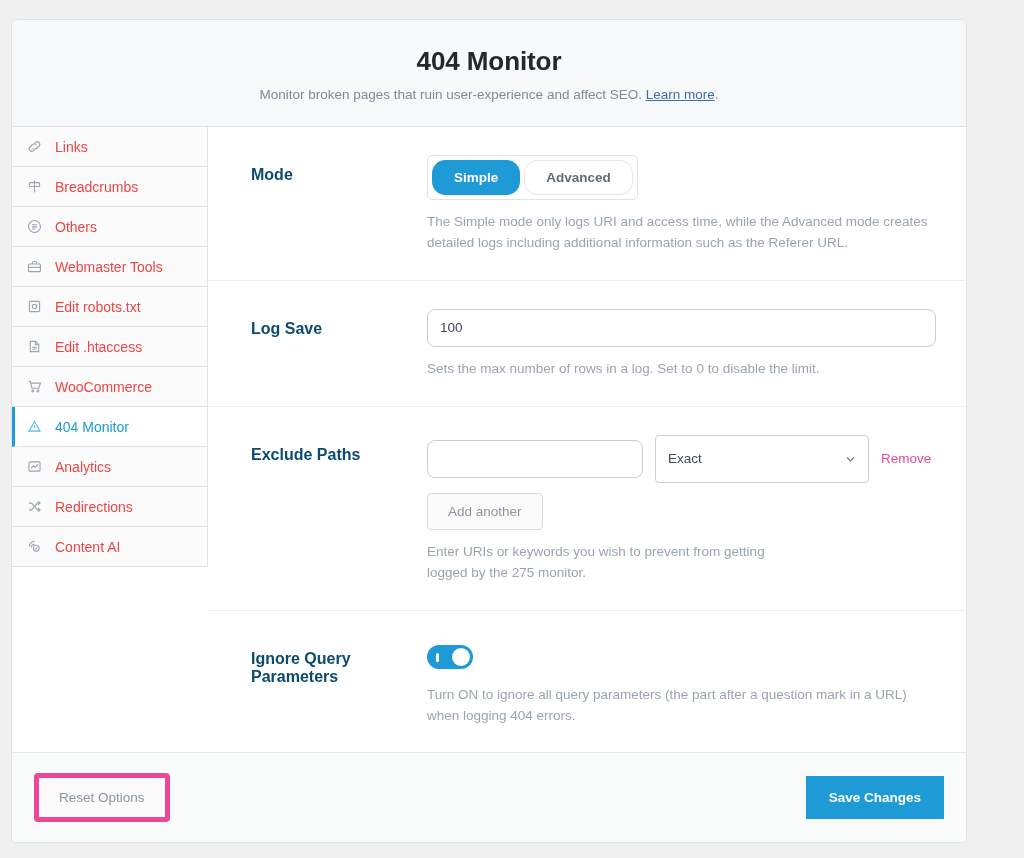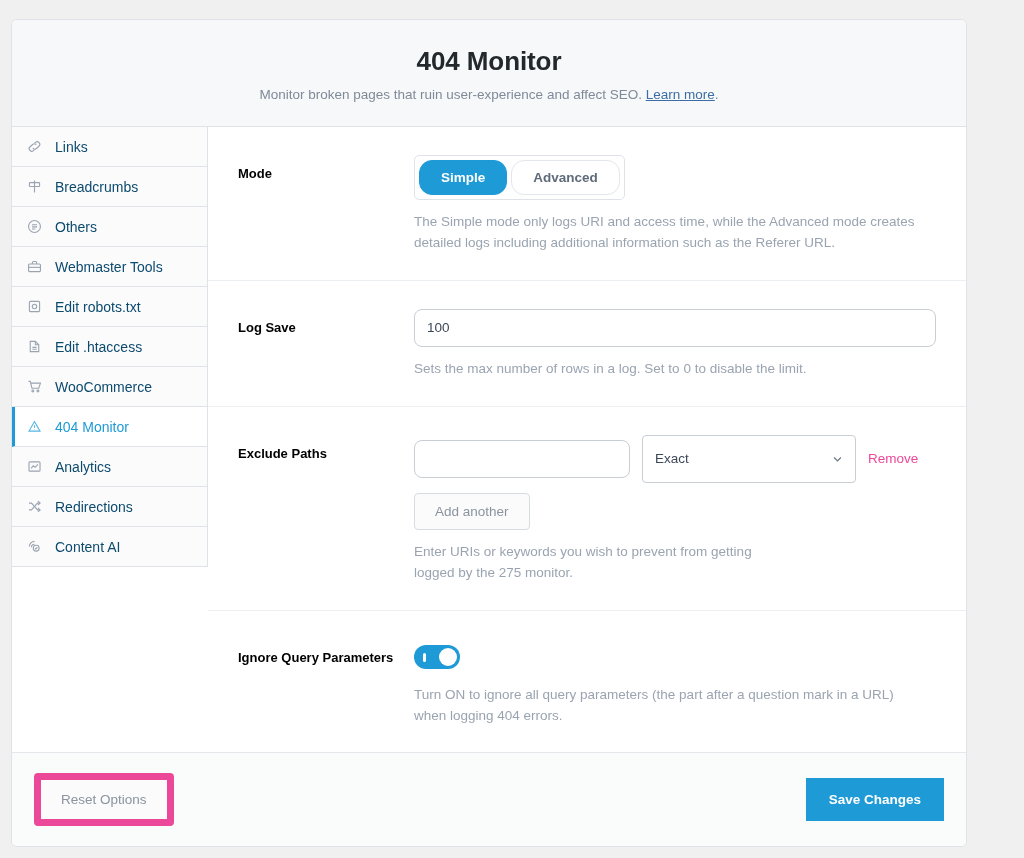--- a/index.html
+++ b/index.html
@@ -65,21 +65,21 @@
     display: flex;
     align-items: center;
     gap: 11px;
     height: 40px;
     padding: 0 10px 0 13px;
     border: 1px solid #dfe3e7;
     border-top: none;
     border-left: none;
     background: #fbfbfc;
     font-size: 14px;
-    color: #0c4a6e;
+    color: #ef4444;
     cursor: pointer;
     position: relative;
   }
   .nav-item:first-child { border-top: none; }
   .nav-item.active {
     background: #fff;
     color: #1e9ad6;
     border-left: 3px solid #1e9ad6;
     padding-left: 10px;
   }
@@ -101,24 +101,25 @@
   }
   .field-row {
     display: flex;
     align-items: flex-start;
     padding: 28px 30px 26px 30px;
     border-bottom: 1px solid #eceff1;
   }
   .field-row:last-of-type { border-bottom: none; }
   .field-label {
     flex: 0 0 176px;
-    font-size: 13px;
+    font-size: 16px;
     font-weight: 700;
-    color: #000000;
+    color: #0c4a6e;
     padding-top: 11px;
+    margin-left: 13px;
   }
   .field-control { flex: 1; max-width: 528px; }
   .help-text {
     margin-top: 12px;
     font-size: 13.5px;
     color: #9aa4b1;
     line-height: 1.55;
     max-width: 515px;
   }
 
@@ -242,21 +243,21 @@
     justify-content: space-between;
     background: #fafbfb;
     border-top: 1px solid #e4e8eb;
     padding: 20px 22px;
   }
   .btn-reset {
     font-family: inherit;
     font-size: 13.5px;
     color: #8a949f;
     background: #fbfbfc;
-    border: 7px solid #ec4899;
+    border: 5px solid #ec4899;
     border-radius: 4px;
     padding: 12px 20px;
     cursor: pointer;
   }
   .btn-save {
     font-family: Liberation Sans, sans-serif;
     font-size: 13.5px;
     font-weight: 600;
     color: #fff;
     background: #1e9ad6;

